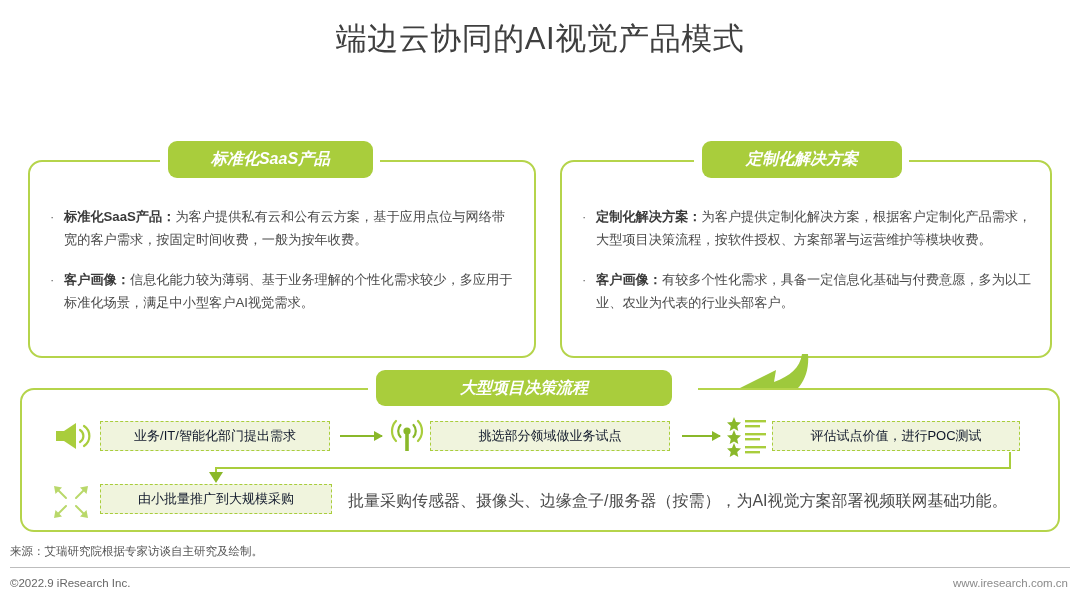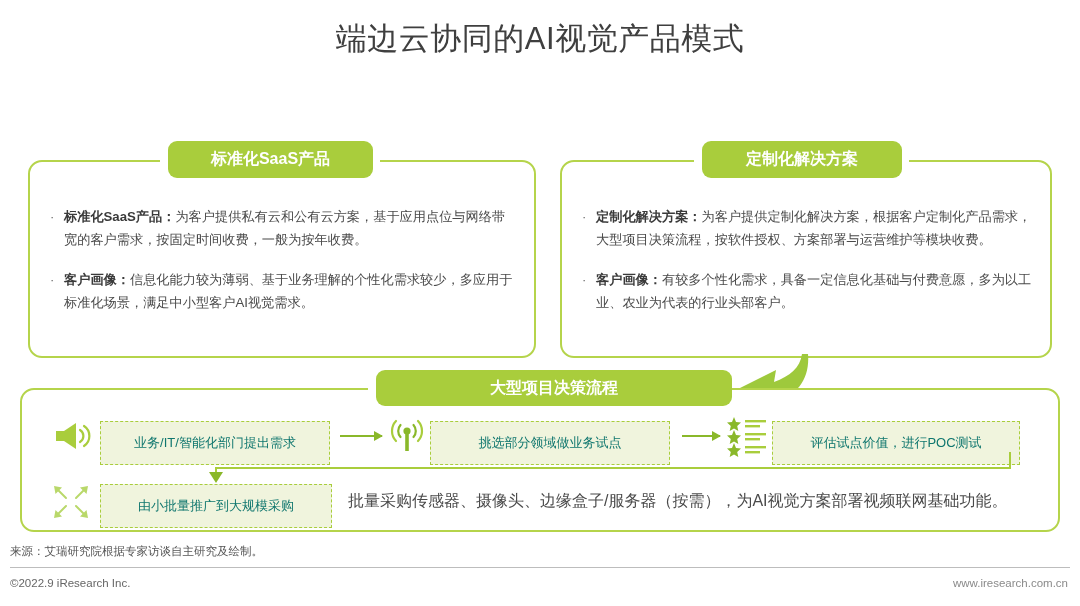--- a/index.html
+++ b/index.html
@@ -38,20 +38,21 @@
     position: absolute;
     background: #a9cd3c;
     color: #ffffff;
     font-weight: bold;
     border-radius: 9px;
     display: flex;
     align-items: center;
     justify-content: center;
     text-align: center;
     z-index: 5;
+    font-style: italic;
   }
   
   .badge-mask {
     position: absolute;
     background: #ffffff;
     z-index: 4;
   }
 
   
   .bullets {
@@ -75,26 +76,26 @@
     padding-left: 2px;
   }
   .bullet .txt { flex: 1 1 auto; }
   .bullet .txt b { font-weight: bold; color: #3a3a3a; }
 
   
   #flow-card { }
   .flow-box {
     border: 1.6px dashed #a9cd3c;
     background: #f0f4dd;
-    color: #0f766e;
+    color: #0f172a;
     font-size: 13px;
     display: flex;
     align-items: center;
     justify-content: center;
-    height: 44px;
+    height: 30px;
     padding: 0 8px;
     white-space: nowrap;
   }
   .plain-text {
     color: #4a4a4a;
     font-size: 16px;
     white-space: nowrap;
   }
 
   
@@ -181,21 +182,21 @@
     <span>定制化解决方案</span>
   </div>
 
   <svg class="abs" style="left:690px; top:352px; width:130px; height:62px;" viewBox="0 0 130 62">
     <path d="M118,2 C120,26 108,44 84,50 L88,60 L42,40 L86,18 L84,30 C100,24 110,16 112,2 Z" fill="#9ec93c"></path>
   </svg>
 
   <div class="card" id="flow-card" style="left:20px; top:388px; width:1040px; height:144px;">
   </div>
   <div class="badge-mask" style="left:368px; top:383px; width:330px; height:12px;"></div>
-  <div class="badge" style="left:376px; top:370px; width:356px; height:36px; font-size:16px;">
+  <div class="badge" style="left:376px; top:370px; width:296px; height:36px; font-size:16px;">
     <span>大型项目决策流程</span>
   </div>
 
   <svg class="abs" style="left:52px; top:421px; width:40px; height:30px;" viewBox="0 0 40 30">
     <path d="M4,10 L4,20 L12,20 L24,28 L24,2 L12,10 Z" fill="#a9cd3c"></path>
     <path d="M28,9 A7,7 0 0 1 28,21" fill="none" stroke="#a9cd3c" stroke-width="2.2" stroke-linecap="round"></path>
     <path d="M32,5 A12,12 0 0 1 32,25" fill="none" stroke="#a9cd3c" stroke-width="2.2" stroke-linecap="round"></path>
   </svg>
 
   <div class="flow-box abs" style="left:100px; top:421px; width:230px;">

